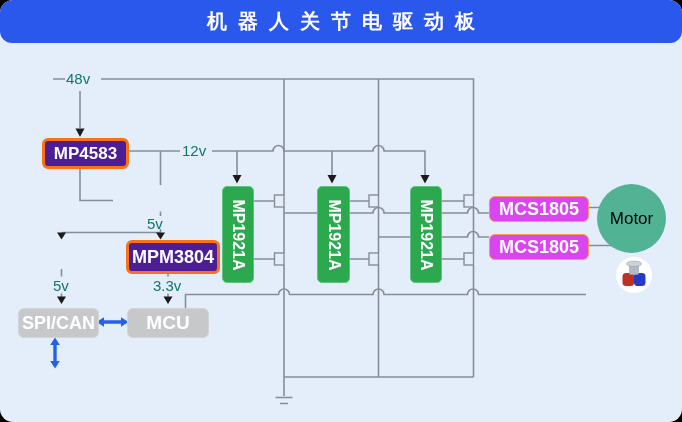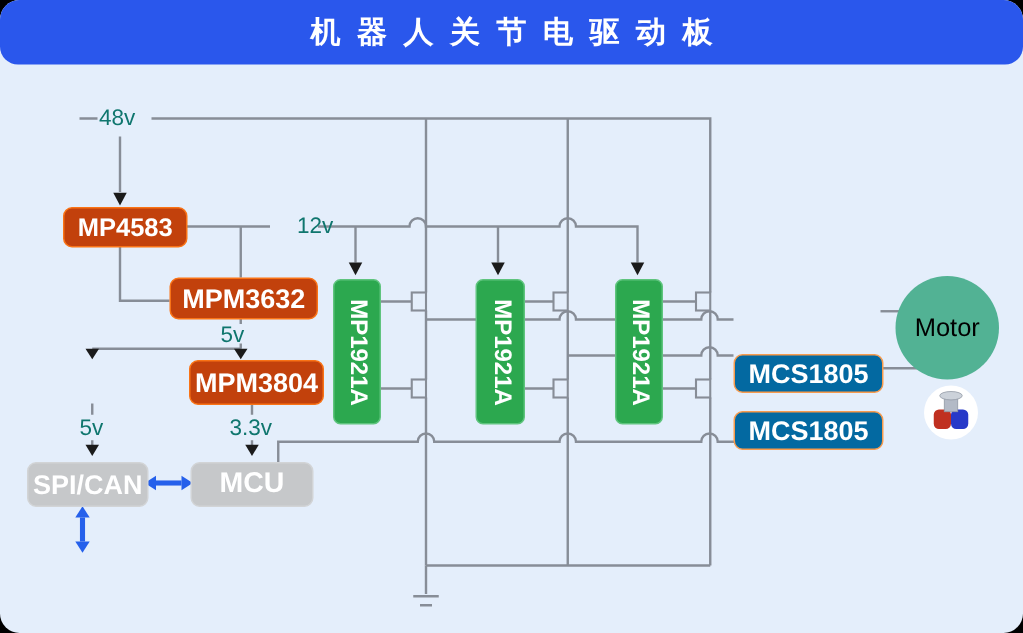--- a/index.html
+++ b/index.html
@@ -4,23 +4,23 @@
 <style>
   html,body{margin:0;padding:0;background:#000;}
   body{font-family:"Liberation Sans","DejaVu Sans",sans-serif;}
   .canvas{position:relative;width:682px;height:422px;background:#E4EEFB;border-radius:13px;overflow:hidden;}
   .header{position:absolute;left:0;top:0;width:682px;height:43px;background:#2A57EC;border-radius:12px;
           display:flex;align-items:center;justify-content:center;}
   .header .title{color:#ffffff;font-size:20px;font-weight:bold;letter-spacing:11px;text-indent:11px;}
   svg.wires{position:absolute;left:0;top:0;}
   .blk{position:absolute;display:flex;align-items:center;justify-content:center;color:#fff;font-weight:bold;
        border-radius:6px;white-space:nowrap;}
-  .blue{background:#c2410c;border:1px solid #f97316;}
+  .blue{background:#4c1d95;border:3px solid #f97316;}
   .gray{background:#C6C8CA;border:1px solid #d2d4d6;}
-  .orange{background:#0369a1;border:1px solid #F89B4D;margin-top:40px;}
+  .orange{background:#d946ef;border:1px solid #F89B4D;}
   .green{background:#2CA84F;border:1px solid #5FC47E;border-radius:5px;}
   .vtext{position:absolute;left:50%;top:50%;width:95px;height:30px;line-height:30px;text-align:center;
          transform:translate(-50%,-50%) rotate(90deg);color:#fff;font-weight:bold;font-size:16px;}
   .vlabel{position:absolute;color:#0f766e;font-size:15px;font-weight:500;line-height:15px;}
   .motor{position:absolute;left:597px;top:184px;width:69px;height:69px;border-radius:50%;background:#52B294;
          display:flex;align-items:center;justify-content:center;color:#000000;font-size:17px;font-weight:500;}
   .magnet{position:absolute;left:616px;top:257px;width:36px;height:36px;border-radius:50%;background:#fff;}
 </style>
 </head>
 <body>
@@ -95,27 +95,26 @@
       <polygon fill="#2560EB" points="50.2,345 59.8,345 55,337.5"></polygon>
       <polygon fill="#2560EB" points="50.2,361 59.8,361 55,368.5"></polygon>
     </g>
   </svg>
 
   <div class="header">
     <span class="title">机器人关节电驱动板</span>
   </div>
 
   <div class="vlabel" style="left:66px;top:71px;">48v</div>
-  <div class="vlabel" style="left:198px;top:143px;">12v</div>
+  <div class="vlabel" style="left:182px;top:143px;">12v</div>
   <div class="vlabel" style="left:147px;top:216px;">5v</div>
   <div class="vlabel" style="left:53px;top:278px;">5v</div>
   <div class="vlabel" style="left:153px;top:278px;">3.3v</div>
 
   <div class="blk blue" style="left:42px;top:138px;width:81px;height:25px;font-size:17px;">MP4583</div>
-  <div class="blk blue" style="left:113px;top:185px;width:97px;height:26px;font-size:18px;">MPM3632</div>
   <div class="blk blue" style="left:126px;top:240px;width:88px;height:28px;font-size:18px;">MPM3804</div>
 
   <div class="blk gray" style="left:127px;top:308px;width:80px;height:28px;font-size:19px;">MCU</div>
   <div class="blk gray" style="left:18px;top:308px;width:79px;height:28px;font-size:18px;">SPI/CAN</div>
 
   <div class="blk green" style="left:222px;top:186px;width:30px;height:95px;">
     <span class="vtext">MP1921A</span>
   </div>
   <div class="blk green" style="left:317px;top:186px;width:31px;height:95px;">
     <span class="vtext">MP1921A</span>

